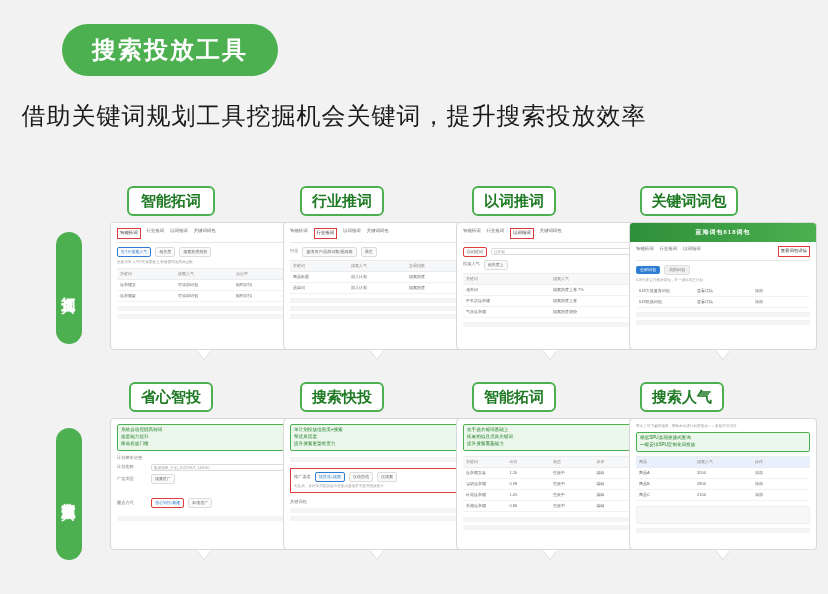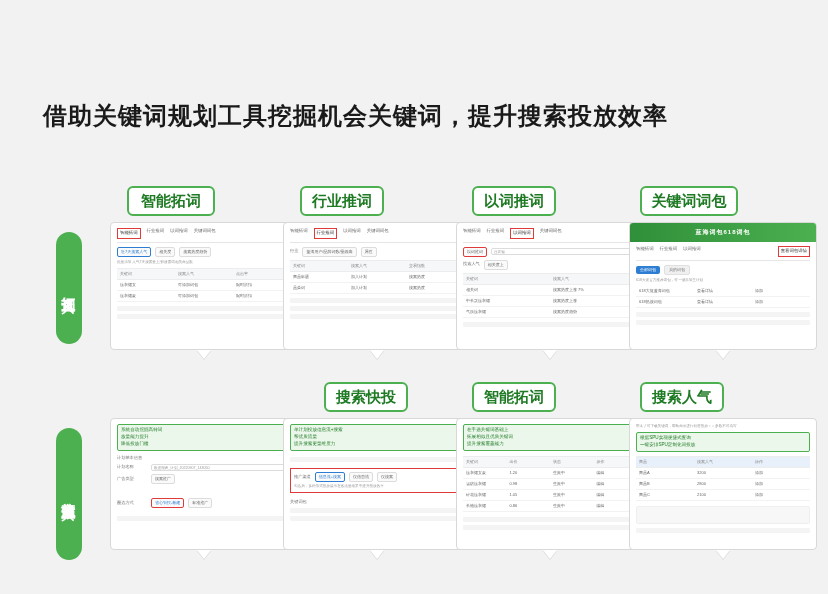--- a/index.html
+++ b/index.html
@@ -26,23 +26,23 @@
     display: flex; align-items: center; justify-content: center;
     color: #ffffff;
     font-size: 24px;
     font-weight: bold;
     letter-spacing: 2px;
   }
   .subtitle {
     position: absolute;
     left: 0; top: 100px;
     width: 668px;
-    text-align: right;
+    text-align: center;
     font-size: 24px;
-    font-weight: bold;
+    font-weight: normal;
     color: #1a1a1a;
     letter-spacing: 1px;
   }
 
   
   .side-label {
     position: absolute;
     width: 26px;
     background: #4cb050;
     border-radius: 13px;
@@ -146,20 +146,21 @@
     border-top: 9px solid #ffffff;
     filter: drop-shadow(0 1px 0 #d8d8d8);
     z-index: 4;
   }
 </style>
 </head>
 <body>
 
 <div class="page">
 
+  <div class="title-pill">搜索投放工具</div>
   <div class="subtitle">借助关键词规划工具挖掘机会关键词，提升搜索投放效率</div>
 
   <div class="side-label row1">
     <span>拓词工具</span>
   </div>
   <div class="side-label row2">
     <span>高效投放工具</span>
   </div>
 
   <div class="chip" style="left:127px; top:186px; width:88px;">智能拓词</div>
@@ -302,20 +303,21 @@
           <div>查看详情</div>
           <div>添加</div>
         </div>
         <div class="bar-strip" style="margin-top:4px;"></div>
         <div class="bar-strip" style="margin-top:3px;"></div>
       </div>
     </div>
   </div>
   <div class="tail" style="left:716px; top:350px;"></div>
 
+  <div class="chip" style="left:129px; top:382px; width:84px;">省心智投</div>
   <div class="card" style="left:110px; top:418px; width:188px; height:132px;">
     <div class="shot">
       <div class="note-green" style="white-space:pre-line;">系统自动挖掘高转词
 放量能力提升
 降低投放门槛</div>
       <div class="lbl" style="margin:4px 0 3px;">计划基本信息</div>
       <div class="row">
         <div class="lbl" style="width:30px;">计划名称</div>
         <div class="inp">
           <div class="tiny" style="padding:1px 2px;">数据报表_计划_20220907_143050</div>
@@ -328,21 +330,21 @@
       <div class="row" style="margin-top:14px;">
         <div class="lbl" style="width:30px;">圈选方式</div>
         <div class="chipm redline" style="color:#2d7dd2;">省心智投-新建</div>
         <div class="chipm">标准推广</div>
       </div>
       <div class="bar-strip" style="margin-top:8px;"></div>
     </div>
   </div>
   <div class="tail" style="left:197px; top:550px;"></div>
 
-  <div class="chip" style="left:300px; top:382px; width:84px;margin-left:24px;">搜索快投</div>
+  <div class="chip" style="left:300px; top:382px; width:84px;">搜索快投</div>
   <div class="card" style="left:283px; top:418px; width:188px; height:132px;">
     <div class="shot">
       <div class="note-green" style="white-space:pre-line;">单计划投放信息流+搜索
 帮优质流量
 提升搜索更量维度力</div>
       <div class="bar-strip" style="margin-top:6px;"></div>
       <div class="redline" style="margin-top:6px; padding:3px;">
         <div class="row" style="margin-bottom:2px;">
           <div class="lbl">推广渠道</div>
           <div class="chipm sel">信息流+搜索</div>

